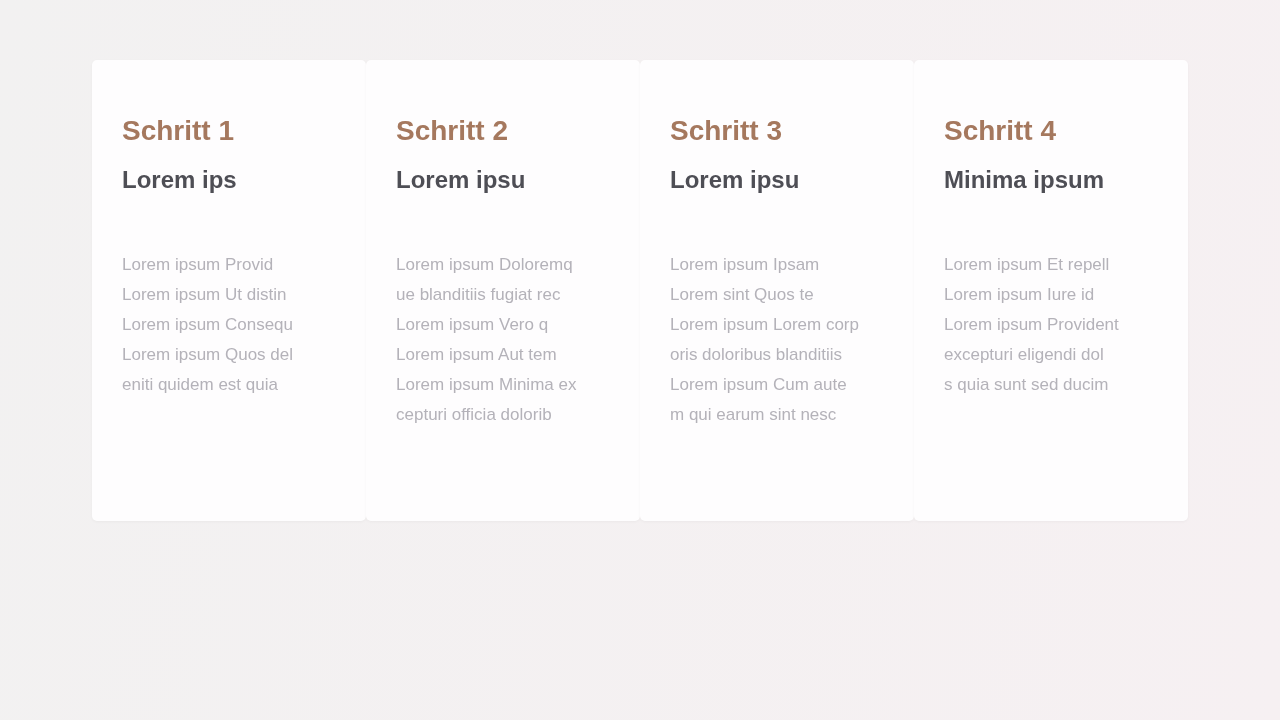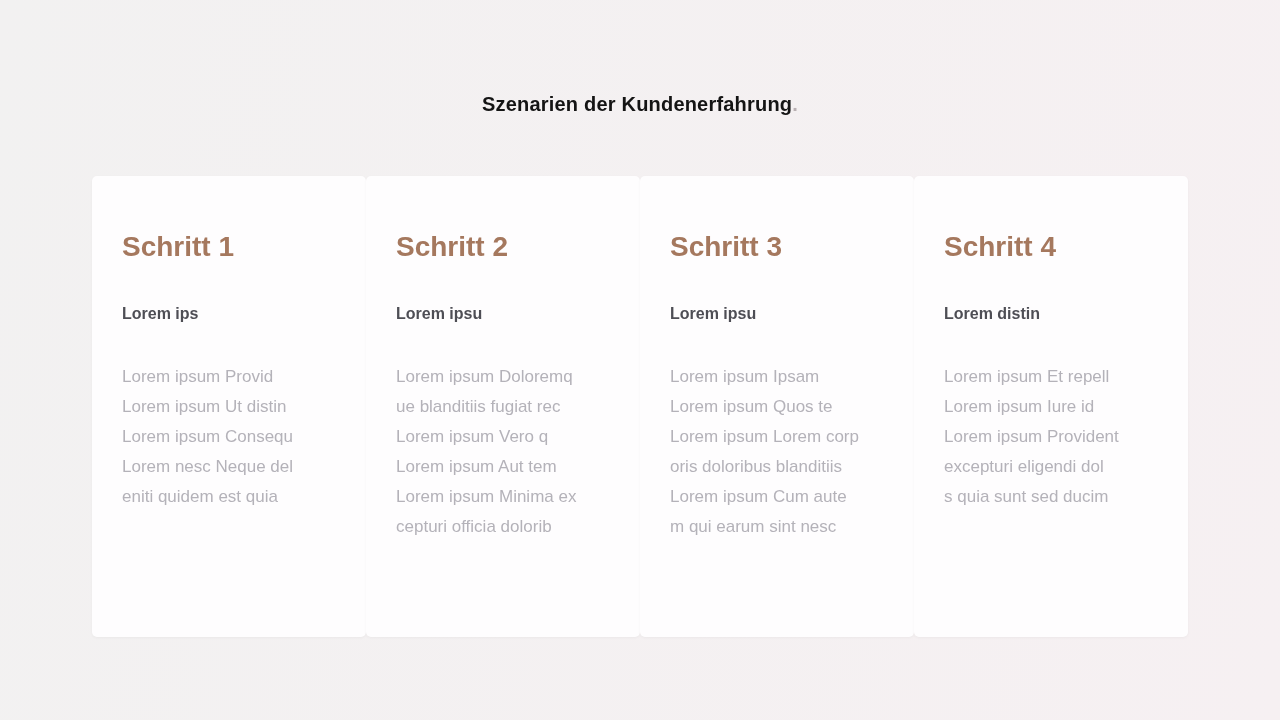--- a/index.html
+++ b/index.html
@@ -33,55 +33,54 @@
     box-shadow: 0 1px 3px rgba(0,0,0,0.04);
     padding: 54px 30px 0 30px;
   }
   .card .step {
     font-size: 28px;
     font-weight: 700;
     color: var(--accent);
     line-height: 34px;
   }
   .card .subtitle {
-    margin-top: 38px;
-    font-size: 16px;
+    margin-top: 20px;
+    font-size: 24px;
     font-weight: 700;
     color: var(--subtitle-color);
     line-height: 24px;
   }
   .card .para {
     font-size: 17px;
     color: var(--body-color);
     line-height: 30px;
   }
-  .card .para:first-of-type { margin-top: 36px; }
+  .card .para:first-of-type { margin-top: 58px; }
   .card .line { display: block; }
 </style>
 </head>
 <body>
 
 <main class="slide">
 
-  <h1 class="page-title"><span>Szenarien der Kundenerfahrung</span><span class="dot">.</span></h1>
 
   <section class="cards-row">
 
     <article class="card">
       <h2 class="step">Schritt 1</h2>
       <h3 class="subtitle">Lorem ips</h3>
       <p class="para">
         <span class="line">Lorem ipsum Provid</span>
         <span class="line">Lorem ipsum Ut distin</span>
       </p>
       <p class="para">
         <span class="line">Lorem ipsum Consequ</span>
       </p>
       <p class="para">
-        <span class="line">Lorem nesc Neque del</span>
+        <span class="line">Lorem ipsum Quos del</span>
         <span class="line">eniti quidem est quia</span>
       </p>
     </article>
 
     <article class="card">
       <h2 class="step">Schritt 2</h2>
       <h3 class="subtitle">Lorem ipsu</h3>
       <p class="para">
         <span class="line">Lorem ipsum Doloremq</span>
         <span class="line">ue blanditiis fugiat rec</span>
@@ -94,35 +93,35 @@
         <span class="line">Lorem ipsum Minima ex</span>
         <span class="line">cepturi officia dolorib</span>
       </p>
     </article>
 
     <article class="card">
       <h2 class="step">Schritt 3</h2>
       <h3 class="subtitle">Lorem ipsu</h3>
       <p class="para">
         <span class="line">Lorem ipsum Ipsam</span>
-        <span class="line">Lorem ipsum Quos te</span>
+        <span class="line">Lorem sint Quos te</span>
       </p>
       <p class="para">
         <span class="line">Lorem ipsum Lorem corp</span>
         <span class="line">oris doloribus blanditiis</span>
       </p>
       <p class="para">
         <span class="line">Lorem ipsum Cum aute</span>
         <span class="line">m qui earum sint nesc</span>
       </p>
     </article>
 
     <article class="card">
       <h2 class="step">Schritt 4</h2>
-      <h3 class="subtitle">Lorem distin</h3>
+      <h3 class="subtitle">Minima ipsum</h3>
       <p class="para">
         <span class="line">Lorem ipsum Et repell</span>
         <span class="line">Lorem ipsum Iure id</span>
       </p>
       <p class="para">
         <span class="line">Lorem ipsum Provident</span>
         <span class="line">excepturi eligendi dol</span>
       </p>
       <p class="para">
         <span class="line">s quia sunt sed ducim</span>

